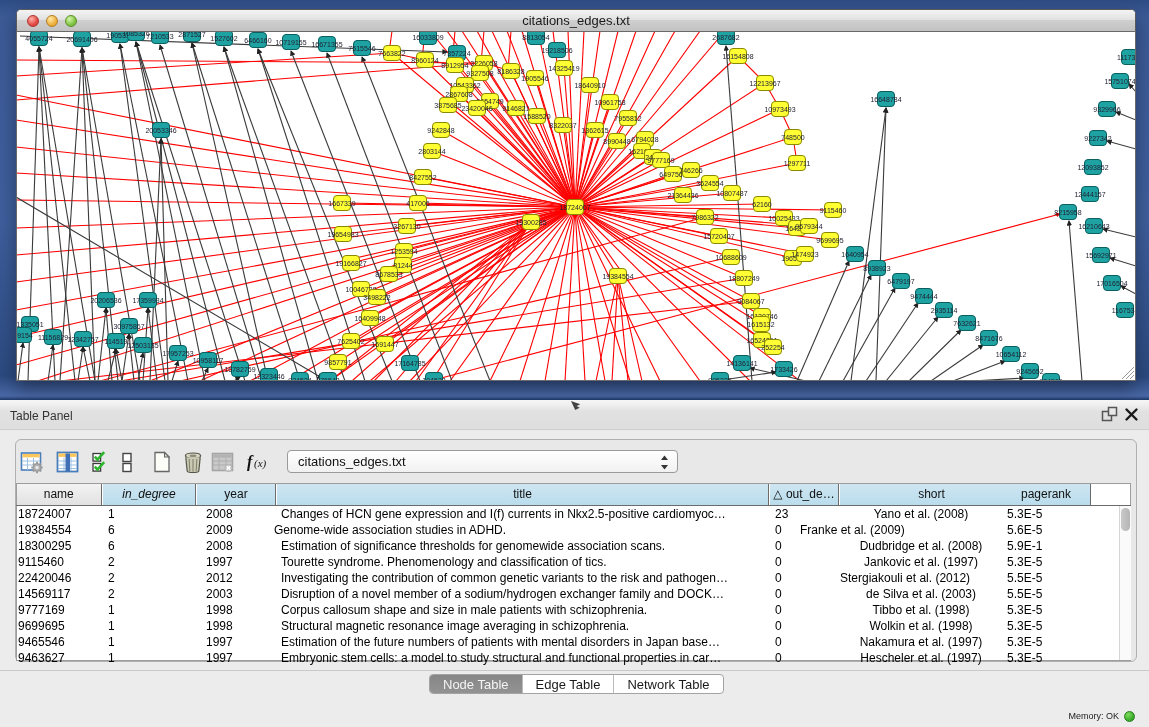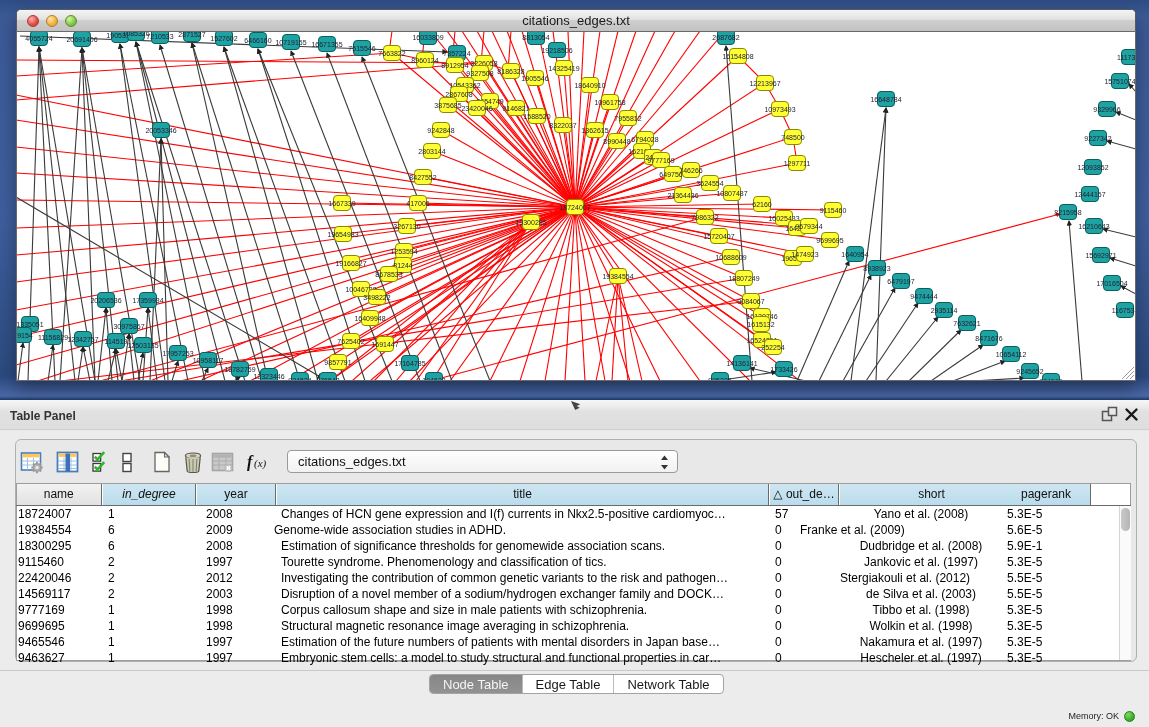--- a/index.html
+++ b/index.html
@@ -1,21 +1,21 @@
 <!DOCTYPE html>
 <html><head><meta charset="utf-8"><style>
 * {margin:0;padding:0;box-sizing:border-box;}
 body {width:1149px;height:727px;font-family:"Liberation Sans",sans-serif;overflow:hidden;position:relative;background:#e9e9e9;}
 .desktop {position:absolute;left:0;top:0;width:1149px;height:400px;background:linear-gradient(180deg,#2e4c84 0%,#3c5a96 4%,#3e5e9c 55%,#2c4a80 94%,#4a68a6 99%,#1c3867 100%);}
 .win {position:absolute;left:16px;top:9px;width:1120px;height:372px;border:1px solid #5a5a5a;border-radius:5px 5px 0 0;background:#fff;box-shadow:0 8px 18px rgba(0,0,0,0.35);}
 .tbar {position:absolute;left:0;top:0;width:100%;height:22px;border-radius:4px 4px 0 0;background:linear-gradient(180deg,#f4f4f4 0%,#e2e2e2 45%,#cfcfcf 50%,#c2c2c2 100%);border-bottom:1px solid #8e8e8e;}
 .ttitle {position:absolute;width:100%;text-align:center;top:3px;font-size:13px;color:#1a1a1a;}
 .tl {position:absolute;top:5px;width:12px;height:12px;border-radius:50%;}
 .panelhead {position:absolute;left:0;top:400px;width:1149px;height:30px;background:linear-gradient(180deg,#f6f6f6 0%,#f0f0f0 15%,#e1e1e1 40%,#dedede 100%);border-bottom:1px solid #cfcfcf;}
-.panelhead .t {position:absolute;left:10px;top:9px;font-size:12px;color:#333;font-weight:bold;}
+.panelhead .t {position:absolute;left:10px;top:9px;font-size:12px;color:#333;}
 .panel {position:absolute;left:0;top:431px;width:1149px;height:296px;background:#ececec;}
 .container {position:absolute;left:15px;top:439px;width:1122px;height:223px;background:#e8e8e8;border:1px solid #b0b0b0;border-radius:6px;}
 .ic {position:absolute;top:450px;}
 .combo {position:absolute;left:287px;top:450px;width:391px;height:23px;background:linear-gradient(180deg,#ffffff,#f1f1f1);border:1px solid #9a9a9a;border-radius:4px;font-size:13px;color:#111;line-height:21px;padding-left:10px;}
 .tablewrap {position:absolute;left:16px;top:483px;width:1115px;height:178px;background:#fff;border:1px solid #9d9d9d;}
 .hc {position:absolute;top:484px;height:21px;border-right:1px solid #6b6b6b;text-align:center;font-size:12px;color:#111;line-height:21px;}
 .hrule {position:absolute;left:16px;top:505px;width:1115px;height:1px;background:#6b6b6b;}
 .tr {position:absolute;left:0;height:16px;font-size:12px;color:#000;line-height:16px;}
 .tr span {position:absolute;top:0;white-space:nowrap;}
 .sb {position:absolute;left:1119px;top:506px;width:12px;height:154px;background:#fafafa;border-left:1px solid #d5d5d5;}
@@ -630,21 +630,21 @@
 <div class="hc" style="left:277px;width:492px;background:linear-gradient(180deg,#cfe6f2,#b9dcec);">title</div>
 <div class="hc" style="left:770px;width:69px;background:linear-gradient(180deg,#cfe6f2,#b9dcec);">△ out_de…</div>
 <div class="hc" style="left:840px;width:184px;background:linear-gradient(180deg,#cfe6f2,#b9dcec);">short</div>
 <div class="hc" style="left:1002px;width:89px;background:linear-gradient(180deg,#cfe6f2,#b9dcec);">pagerank</div>
 <div class="hrule"></div>
 <div class="tr" style="top:506px">
     <span style="left:18px">18724007</span>
     <span style="left:108px">1</span>
     <span style="left:206px">2008</span>
     <span style="left:281px">Changes of HCN gene expression and I(f) currents in Nkx2.5-positive cardiomyoc…</span>
-    <span style="left:775px">57</span>
+    <span style="left:775px">23</span>
     <span style="left:1007px">5.3E-5</span>
     <span style="left:840px;width:162px;text-align:center">Yano et al. (2008)</span>
   </div>
 <div class="tr" style="top:522px">
     <span style="left:18px">19384554</span>
     <span style="left:108px">6</span>
     <span style="left:206px">2009</span>
     <span style="left:274px">Genome-wide association studies in ADHD.</span>
     <span style="left:775px">0</span>
     <span style="left:1007px">5.6E-5</span>

